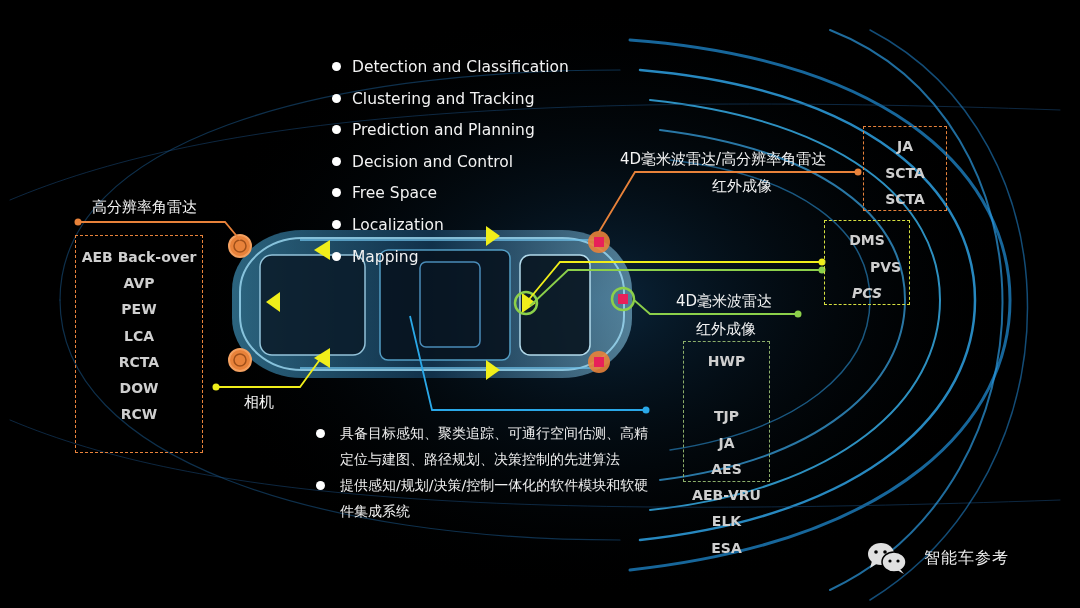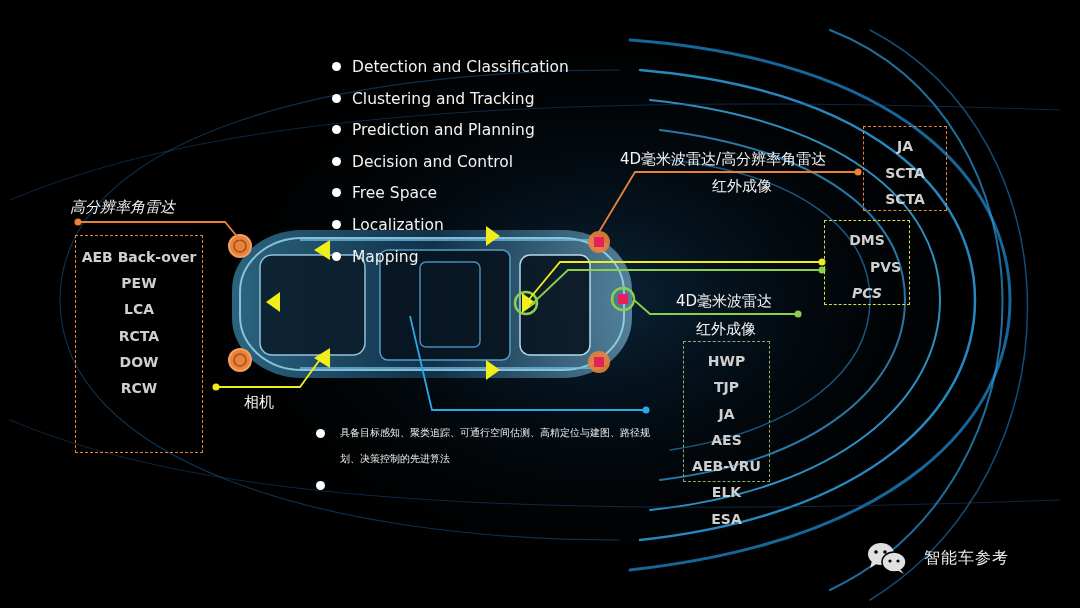--- a/index.html
+++ b/index.html
@@ -7,21 +7,21 @@
          font-family:"DejaVu Sans", sans-serif; color:#fff; }
   .stage { position:absolute; inset:0; background:#000; }
   svg.bg { position:absolute; left:0; top:0; }
   .features { position:absolute; left:332px; top:48px; margin:0; padding:0; list-style:none; }
   .features li { font-size:15.5px; line-height:23.6px; color:#f2f2f2; white-space:nowrap;margin-top:8px; }
   .features li .dot { display:inline-block; width:9px; height:9px; border-radius:50%; background:#fff;
                        margin-right:11px; vertical-align:1px; }
   .label { position:absolute; font-size:15px; color:#f4f4f4; white-space:nowrap; }
   .box { position:absolute; border:1.5px dashed; box-sizing:border-box; }
   .box .item { font-weight:bold; font-size:14px; color:#cfcfcf; text-align:center; }
-  .desc { position:absolute; left:313px; top:420px; width:340px; font-size:10px; color:#eee; line-height:26px; }
+  .desc { position:absolute; left:313px; top:420px; width:340px; font-size:14px; color:#eee; line-height:26px; }
   .desc .para { position:relative; padding-left:27px; }
   .desc .para .dot { position:absolute; left:3px; top:9px; width:9px; height:9px; border-radius:50%; background:#fff; }
   .brand { position:absolute; left:866px; top:541px; display:flex; align-items:center; }
   .brand .name { font-size:16px; color:#eee; margin-left:16px; letter-spacing:1px; }
 </style>
 </head>
 <body>
 
 <div class="stage">
 
@@ -114,29 +114,30 @@
   <ul class="features">
     <li><span class="dot"></span><span>Detection and Classification</span></li>
     <li><span class="dot"></span><span>Clustering and Tracking</span></li>
     <li><span class="dot"></span><span>Prediction and Planning</span></li>
     <li><span class="dot"></span><span>Decision and Control</span></li>
     <li><span class="dot"></span><span>Free Space</span></li>
     <li><span class="dot"></span><span>Localization</span></li>
     <li><span class="dot"></span><span>Mapping</span></li>
   </ul>
 
-  <div class="label" style="left:70px; top:198px;font-style:italic;">高分辨率角雷达</div>
+  <div class="label" style="left:92px; top:198px;">高分辨率角雷达</div>
   <div class="label" style="left:620px; top:150px;">4D毫米波雷达/高分辨率角雷达</div>
   <div class="label" style="left:712px; top:177px;">红外成像</div>
   <div class="label" style="left:676px; top:292px;">4D毫米波雷达</div>
   <div class="label" style="left:696px; top:320px;">红外成像</div>
   <div class="label" style="left:244px; top:393px;">相机</div>
 
   <div class="box" style="left:75px; top:235px; width:128px; height:218px; border-color:#e8823a; padding-top:8px;">
     <div class="item" style="line-height:26.2px;">AEB Back-over</div>
+    <div class="item" style="line-height:26.2px;">AVP</div>
     <div class="item" style="line-height:26.2px;">PEW</div>
     <div class="item" style="line-height:26.2px;">LCA</div>
     <div class="item" style="line-height:26.2px;">RCTA</div>
     <div class="item" style="line-height:26.2px;">DOW</div>
     <div class="item" style="line-height:26.2px;">RCW</div>
   </div>
 
   <div class="box" style="left:863px; top:126px; width:84px; height:85px; border-color:#e8823a; padding-top:6px;">
     <div class="item" style="line-height:26.5px;">JA</div>
     <div class="item" style="line-height:26.5px;">SCTA</div>
@@ -144,35 +145,36 @@
   </div>
 
   <div class="box" style="left:824px; top:220px; width:86px; height:85px; border-color:#d6e040; padding-top:6px;">
     <div class="item" style="line-height:26.5px;">DMS</div>
     <div class="item" style="line-height:26.5px;padding-left:37px;">PVS</div>
     <div class="item" style="line-height:26.5px;font-style:italic;">PCS</div>
   </div>
 
   <div class="box" style="left:683px; top:341px; width:87px; height:141px; border-color:#8cae6a; padding-top:6px;">
     <div class="item" style="line-height:26.3px;">HWP</div>
-    <div class="item" style="line-height:26.3px;">TJP</div>
+    <div class="item" style="line-height:26.3px;margin-top:29px;">TJP</div>
     <div class="item" style="line-height:26.3px;">JA</div>
     <div class="item" style="line-height:26.3px;">AES</div>
     <div class="item" style="line-height:26.3px;">AEB-VRU</div>
     <div class="item" style="line-height:26.3px;">ELK</div>
     <div class="item" style="line-height:26.3px;">ESA</div>
   </div>
 
   <div class="desc">
     <div class="para">
       <span class="dot"></span>
       <span>具备目标感知、聚类追踪、可通行空间估测、高精定位与建图、路径规划、决策控制的先进算法</span>
     </div>
     <div class="para">
       <span class="dot"></span>
+      <span>提供感知/规划/决策/控制一体化的软件模块和软硬件集成系统</span>
     </div>
   </div>
 
   <div class="brand">
     <svg width="42" height="34" viewBox="0 0 42 34">
       <ellipse cx="15" cy="13" rx="13" ry="11" fill="#e0e0e0"></ellipse>
       <polygon points="6,20 4,27 12,22" fill="#e0e0e0"></polygon>
       <circle cx="10" cy="11" r="1.8" fill="#000"></circle>
       <circle cx="19" cy="11" r="1.8" fill="#000"></circle>
       <ellipse cx="28" cy="21" rx="12" ry="10" fill="#e0e0e0" stroke="#000" stroke-width="1.5"></ellipse>

